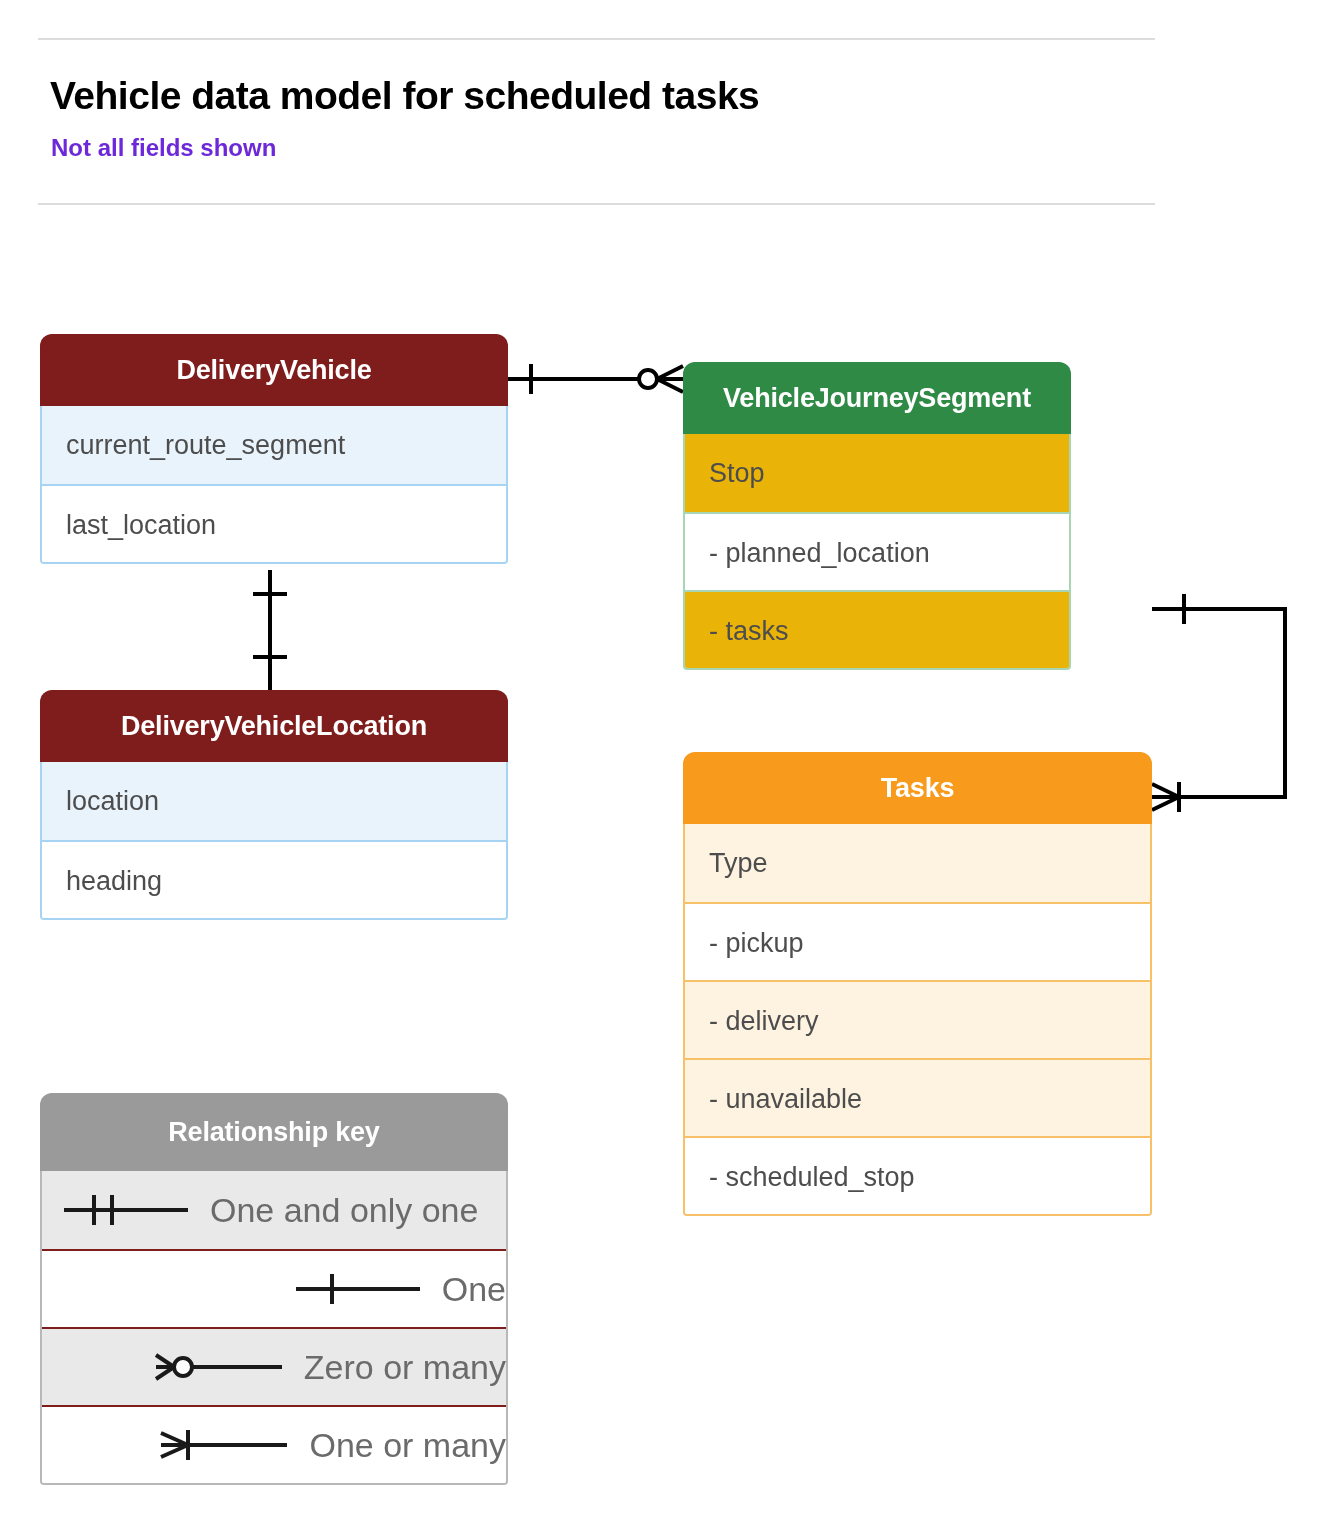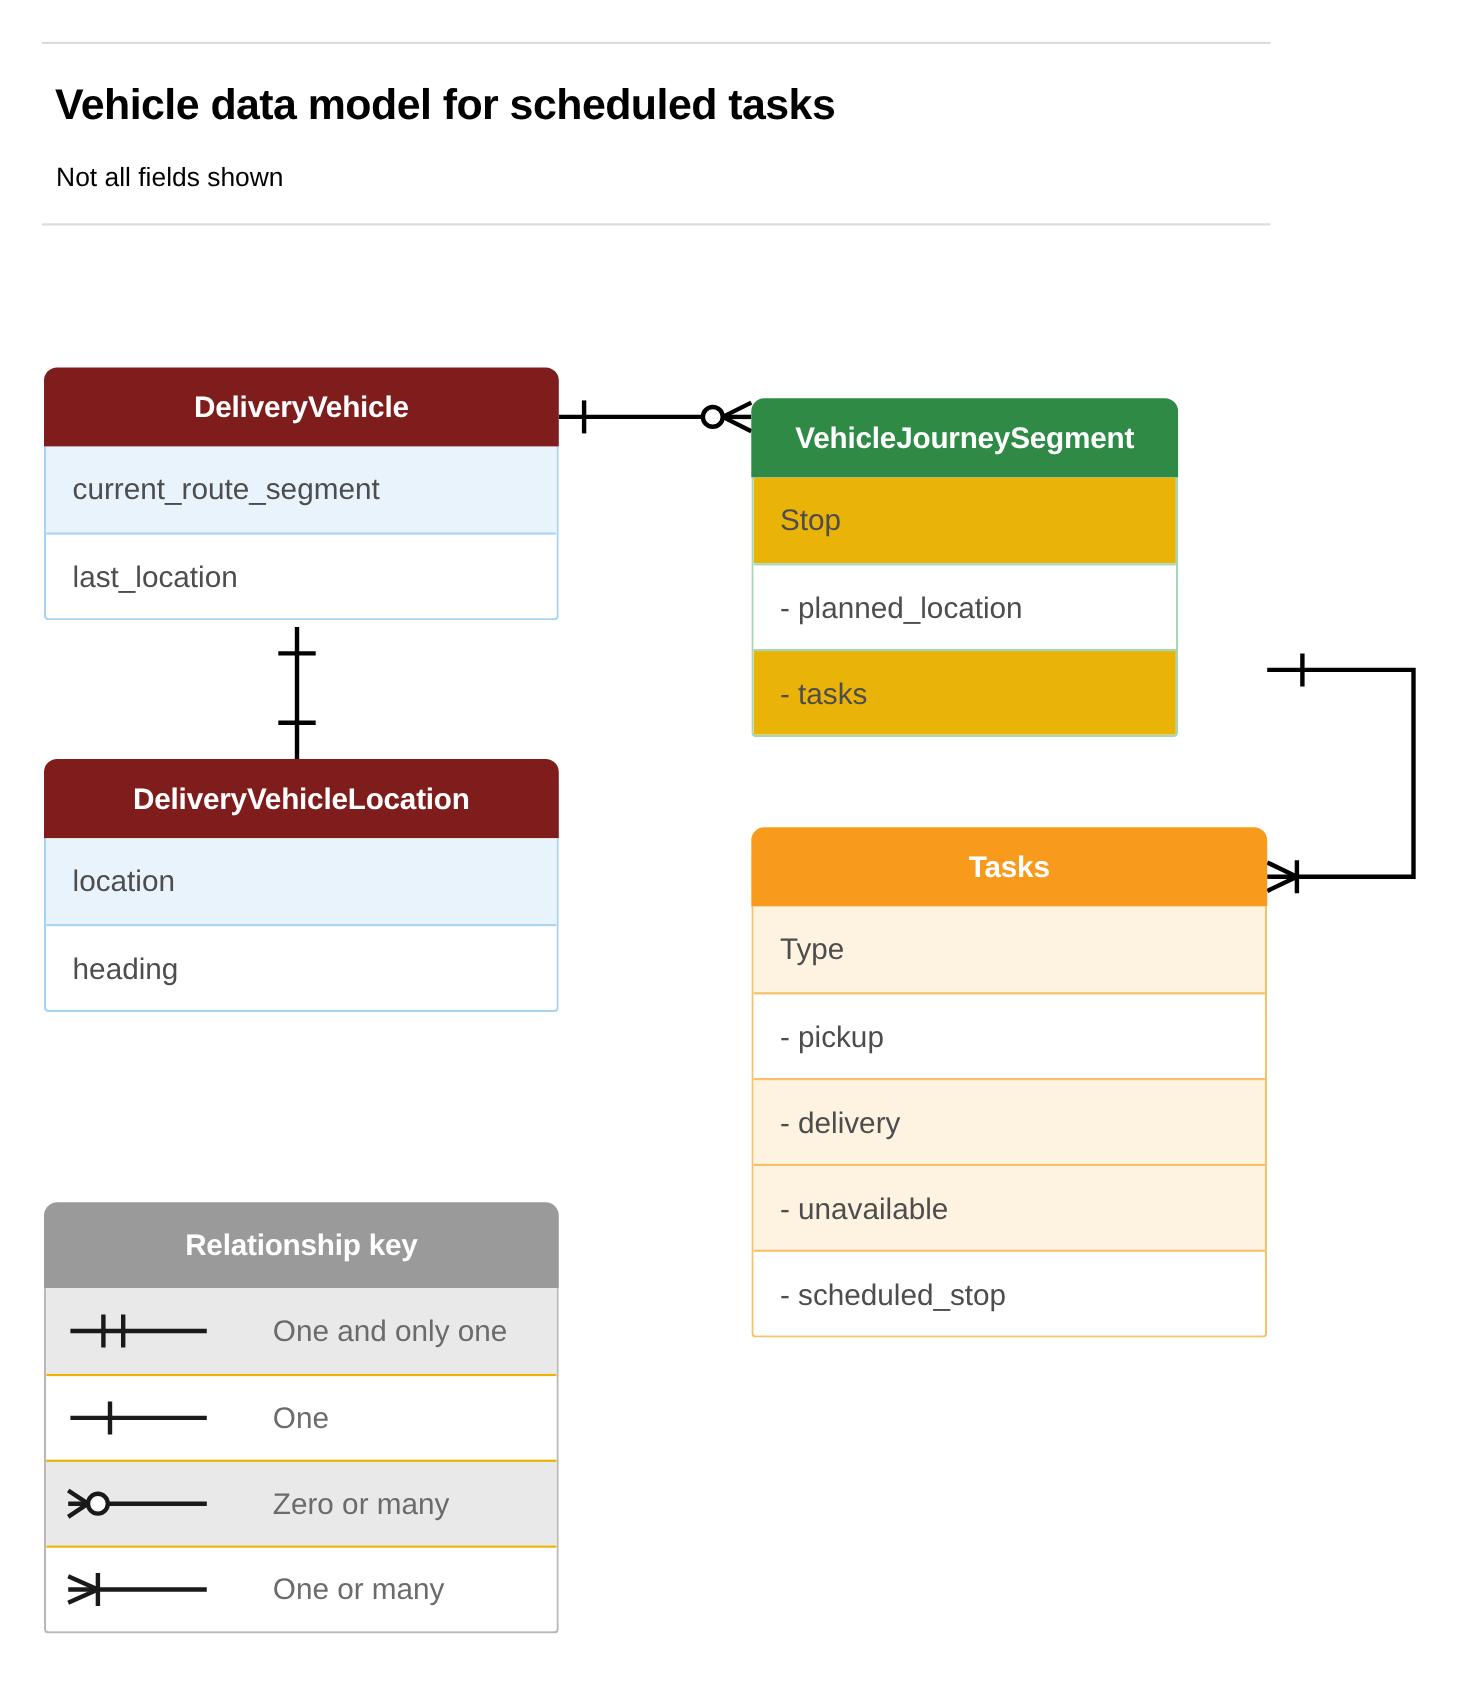--- a/index.html
+++ b/index.html
@@ -32,24 +32,25 @@
     top: 74px;
     font-size: 39px;
     font-weight: bold;
     letter-spacing: -0.5px;
     color: #000000;
     white-space: nowrap;
   }
   #page-subtitle {
     position: absolute;
     left: 51px;
-    top: 148px;
+    top: 134px;
     font-size: 24px;
-    color: #000000;
-    white-space: nowrap;
+    color: #6d28d9;
+    white-space: nowrap;
+    font-weight: bold;
   }
 
   
   .entity {
     position: absolute;
     box-sizing: border-box;
     border-radius: 12px;
   }
   .entity .ent-head {
     height: 72px;
@@ -117,33 +118,32 @@
 
   
   #legend-card .ent-head { height: 78px; line-height: 78px; font-size: 27px; }
   .legend-row {
     height: 78px;
     display: flex;
     align-items: center;
     padding: 0;
     box-sizing: border-box;
   }
-  .legend-row + .legend-row { border-top: 2px solid #eab308; }
+  .legend-row + .legend-row { border-top: 2px solid #7f1d1d; justify-content: flex-end; }
   .legend-sym {
     width: 168px;
     flex: 0 0 168px;
     display: flex;
     align-items: center;
     justify-content: center;
   }
   .legend-label {
-    font-size: 27px;
+    font-size: 34px;
     color: #6b6b6b;
     white-space: nowrap;
-    margin-left: 38px;
   }
 
   
   #connector-layer {
     position: absolute;
     left: 0;
     top: 0;
     width: 1325px;
     height: 1530px;
     pointer-events: none;

